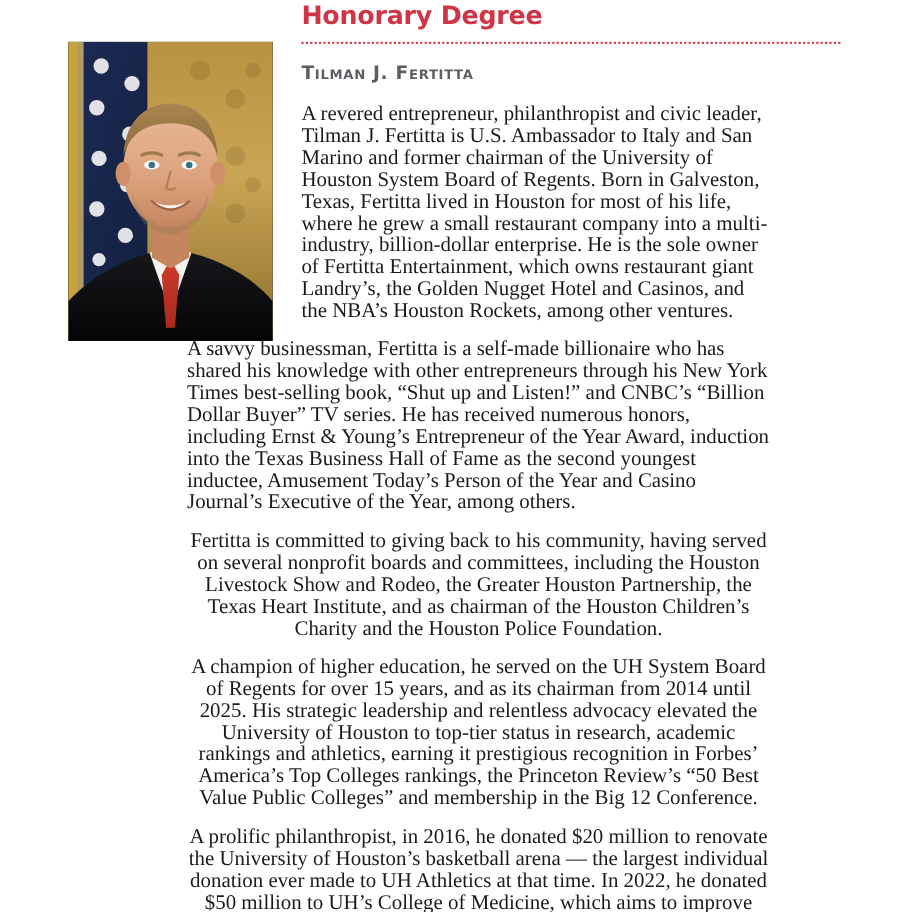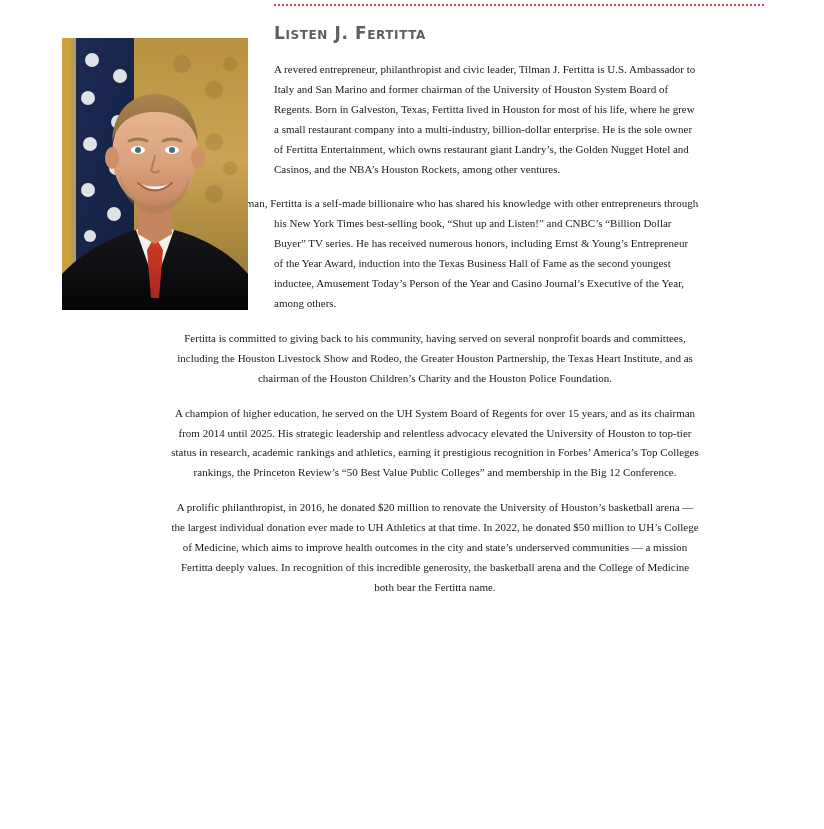--- a/index.html
+++ b/index.html
@@ -69,21 +69,21 @@
     margin: 16px 0 0 0;
     line-height: 22px;
   }
 
   
   .body-text {
     margin: 0;
     padding: 0 62px 0 0;
   }
   .body-text p {
-    font-size: 11px;
+    font-size: 19px;
     line-height: 19.9px;
     margin: 0;
     text-align: left;
     color: #1a1a1a;
   }
   p.para-inset {
     margin-left: 274px;
     margin-top: 16px;
   }
   p.para-wrap {
@@ -197,22 +197,23 @@
       <path d="M78 146 Q93 157 108 146 Q93 151 78 146 Z" fill="#f6f2ee"></path>
       <path d="M76 145 Q93 160 110 145" stroke="#9d6344" stroke-width="2" fill="none" stroke-linecap="round"></path>
 
       <path d="M58 136 Q60 170 93 176 Q126 170 128 136 Q120 166 93 168 Q66 166 58 136 Z" fill="#9a7a58" opacity="0.35"></path>
     </svg>
   </figure>
 
   <div class="content">
 
     <div class="header-block">
+      <h1 class="doc-title">Honorary Degree</h1>
       <hr class="title-rule">
-      <h2 class="honoree-name">Listen J. Fertitta</h2>
+      <h2 class="honoree-name">Tilman J. Fertitta</h2>
     </div>
 
     <div class="body-text">
       <p class="para-inset">A revered entrepreneur, philanthropist and civic leader, Tilman J. Fertitta is U.S. Ambassador to Italy and San Marino and former chairman of the University of Houston System Board of Regents. Born in Galveston, Texas, Fertitta lived in Houston for most of his life, where he grew a small restaurant company into a multi-industry, billion-dollar enterprise. He is the sole owner of Fertitta Entertainment, which owns restaurant giant Landry’s, the Golden Nugget Hotel and Casinos, and the NBA’s Houston Rockets, among other ventures.</p>
       <p class="para-wrap">A savvy businessman, Fertitta is a self-made billionaire who has shared his knowledge with other entrepreneurs through his New York Times best-selling book, “Shut up and Listen!” and CNBC’s “Billion Dollar Buyer” TV series. He has received numerous honors, including Ernst &amp; Young’s Entrepreneur of the Year Award, induction into the Texas Business Hall of Fame as the second youngest inductee, Amusement Today’s Person of the Year and Casino Journal’s Executive of the Year, among others.</p>
       <p class="para-full">Fertitta is committed to giving back to his community, having served on several nonprofit boards and committees, including the Houston Livestock Show and Rodeo, the Greater Houston Partnership, the Texas Heart Institute, and as chairman of the Houston Children’s Charity and the Houston Police Foundation.</p>
       <p class="para-full">A champion of higher education, he served on the UH System Board of Regents for over 15 years, and as its chairman from 2014 until 2025. His strategic leadership and relentless advocacy elevated the University of Houston to top-tier status in research, academic rankings and athletics, earning it prestigious recognition in Forbes’ America’s Top Colleges rankings, the Princeton Review’s “50 Best Value Public Colleges” and membership in the Big 12 Conference.</p>
       <p class="para-full">A prolific philanthropist, in 2016, he donated $20 million to renovate the University of Houston’s basketball arena — the largest individual donation ever made to UH Athletics at that time. In 2022, he donated $50 million to UH’s College of Medicine, which aims to improve health outcomes in the city and state’s underserved communities — a mission Fertitta deeply values. In recognition of this incredible generosity, the basketball arena and the College of Medicine both bear the Fertitta name.</p>
     </div>
 

